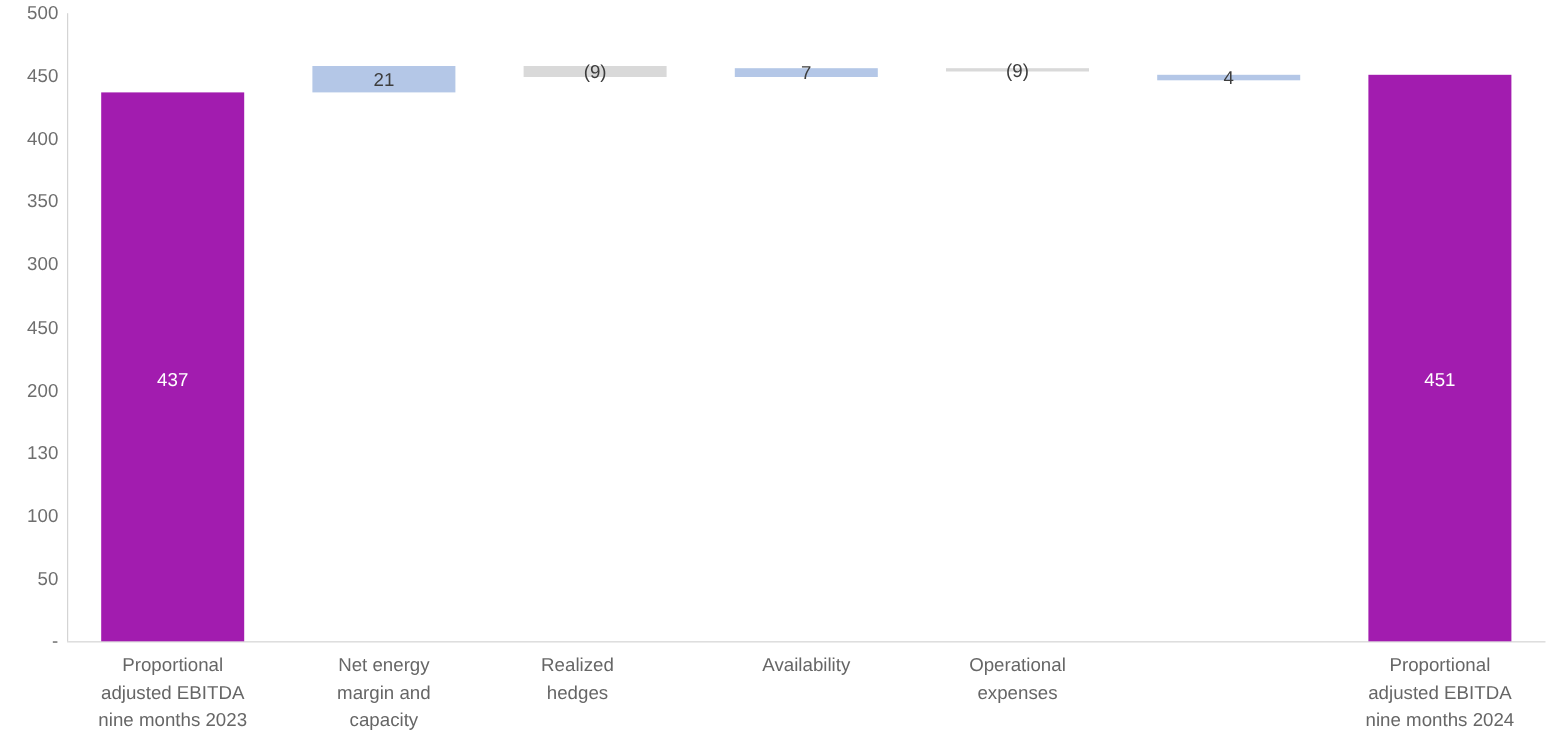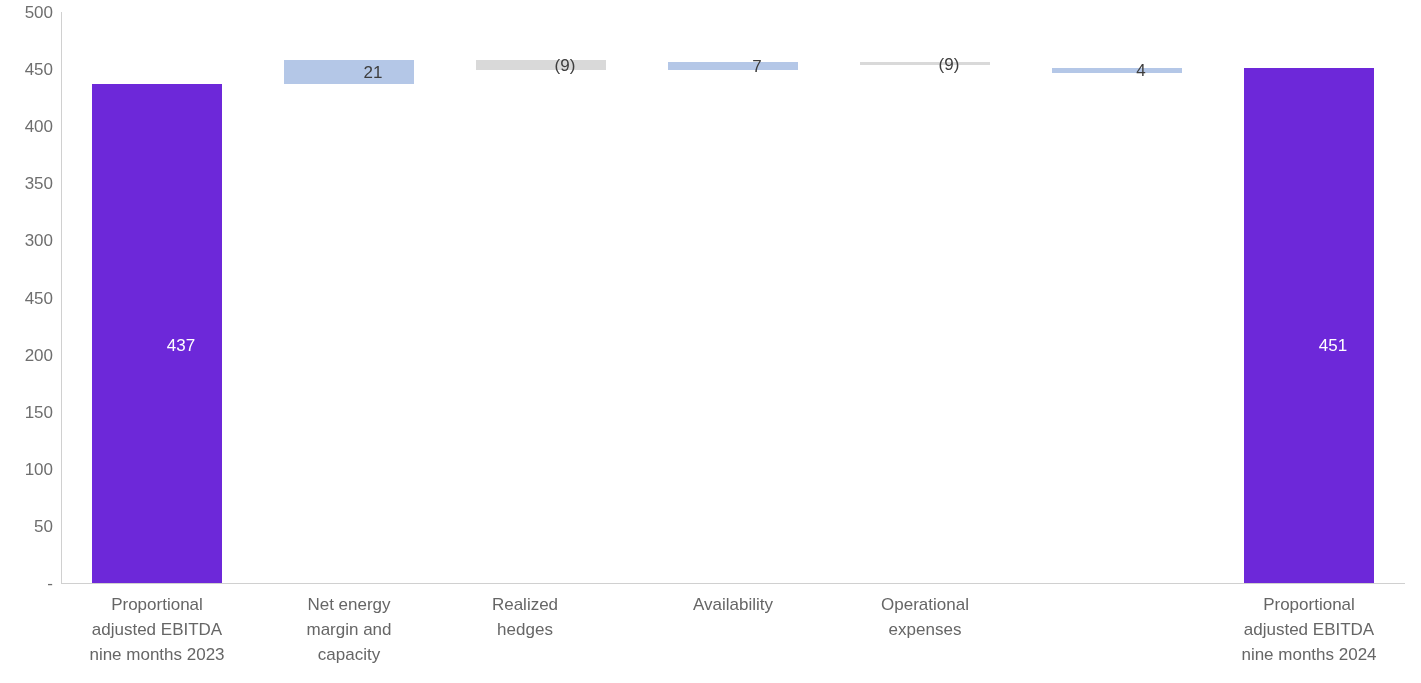--- a/index.html
+++ b/index.html
@@ -58,32 +58,31 @@
     left: 0px;
     top: 0px;
     width: 53px;
     height: 683px;
   }
   
   .bar {
     position: absolute;
     box-sizing: border-box;
   }
-  .bar-total { background: #6d28d9; }
+  .bar-total { background: #a21caf; }
   .bar-up    { background: #b4c7e7; }
   .bar-down  { background: #d9d9d9; }
 
   .bar-label {
     position: absolute;
     width: 100%;
     text-align: center;
     font-size: 17px;
     line-height: 1;
     white-space: nowrap;
-    margin-left: 24px;
   }
   .label-inside {
     color: #ffffff;
     left: 0;
     top: 325px;
   }
   .label-on-bar {
     color: #3d3d3d;
     left: 0;
   }
@@ -111,21 +110,21 @@
 <div id="chart-root">
 
   <div id="y-axis">
       <div class="ytick" style="top: 12px;">500</div>
       <div class="ytick" style="top: 69.1px;">450</div>
       <div class="ytick" style="top: 126.2px;">400</div>
       <div class="ytick" style="top: 183.3px;">350</div>
       <div class="ytick" style="top: 240.4px;">300</div>
       <div class="ytick" style="top: 297.5px;">450</div>
       <div class="ytick" style="top: 354.6px;">200</div>
-      <div class="ytick" style="top: 411.7px;">150</div>
+      <div class="ytick" style="top: 411.7px;">130</div>
       <div class="ytick" style="top: 468.8px;">100</div>
       <div class="ytick" style="top: 525.9px;">50</div>
       <div class="ytick" style="top: 583px;">-</div>
     </div>
 
   <div class="axis-line-y"></div>
   <div class="axis-line-x"></div>
 
   <div class="plot-area" id="plot-area">
       <div class="bar bar-total" style="left: 31px; top: 71.946px; width: 130px; height: 499.054px;">

